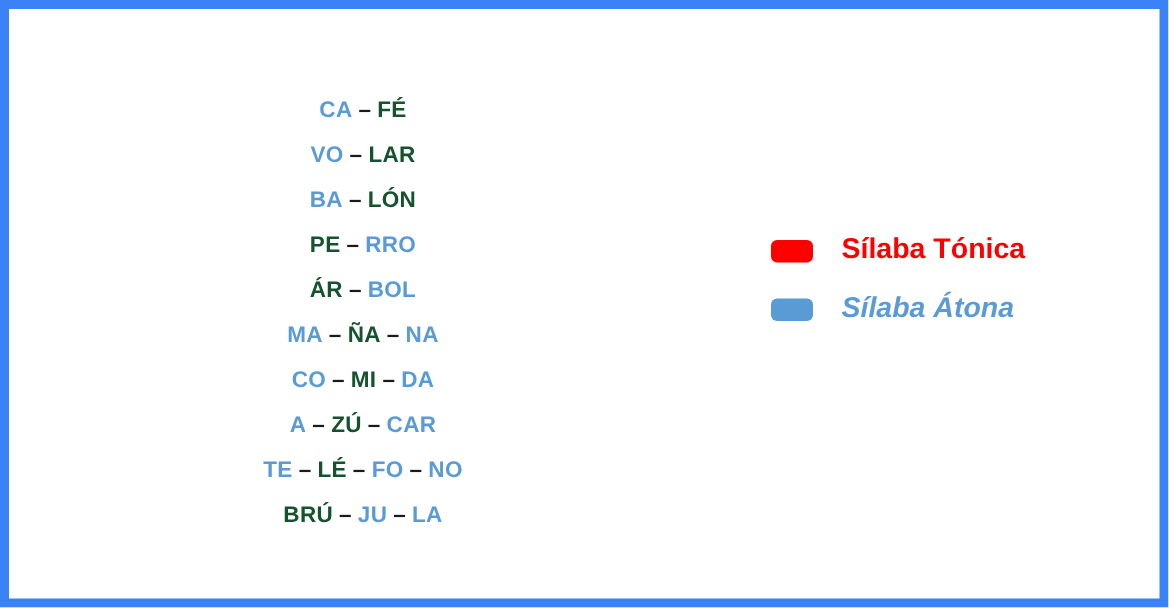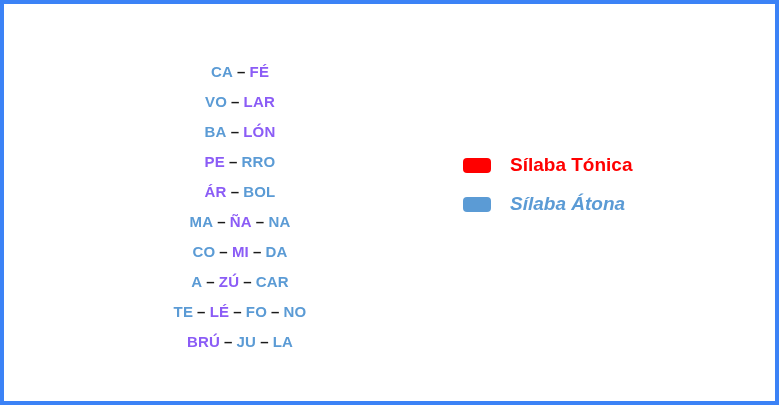--- a/index.html
+++ b/index.html
@@ -8,21 +8,21 @@
     background: #ffffff;
   }
   body {
     font-family: "Liberation Sans", sans-serif;
   }
   #canvas {
     position: relative;
     width: 779px;
     height: 405px;
     background: #ffffff;
-    border: 4px solid #3b82f6;
+    border: 6px solid #3b82f6;
     box-sizing: border-box;
     overflow: hidden;
   }
 
   
   #word-list {
     position: absolute;
     left: 96px;
     top: 52px;
     width: 280px;
@@ -36,36 +36,36 @@
     justify-content: center;
     white-space: nowrap;
     font-size: 15px;
     font-weight: bold;
     letter-spacing: 0.2px;
   }
   .syllable {
     font-weight: bold;
   }
   .syllable.tonic {
-    color: #8b5cf6;
+    color: #14532d;
   }
   .syllable.atonic {
     color: #5b9bd5;
   }
   .sep {
     color: #1a1a1a;
     font-weight: bold;
     padding: 0 4px;
     font-size: 15px;
   }
 
   
   #legend {
     position: absolute;
-    left: 459px;
+    left: 508px;
     top: 150px;
     display: flex;
     flex-direction: column;
     gap: 17px;
   }
   .legend-row {
     display: flex;
     align-items: center;
   }
   .legend-swatch {

